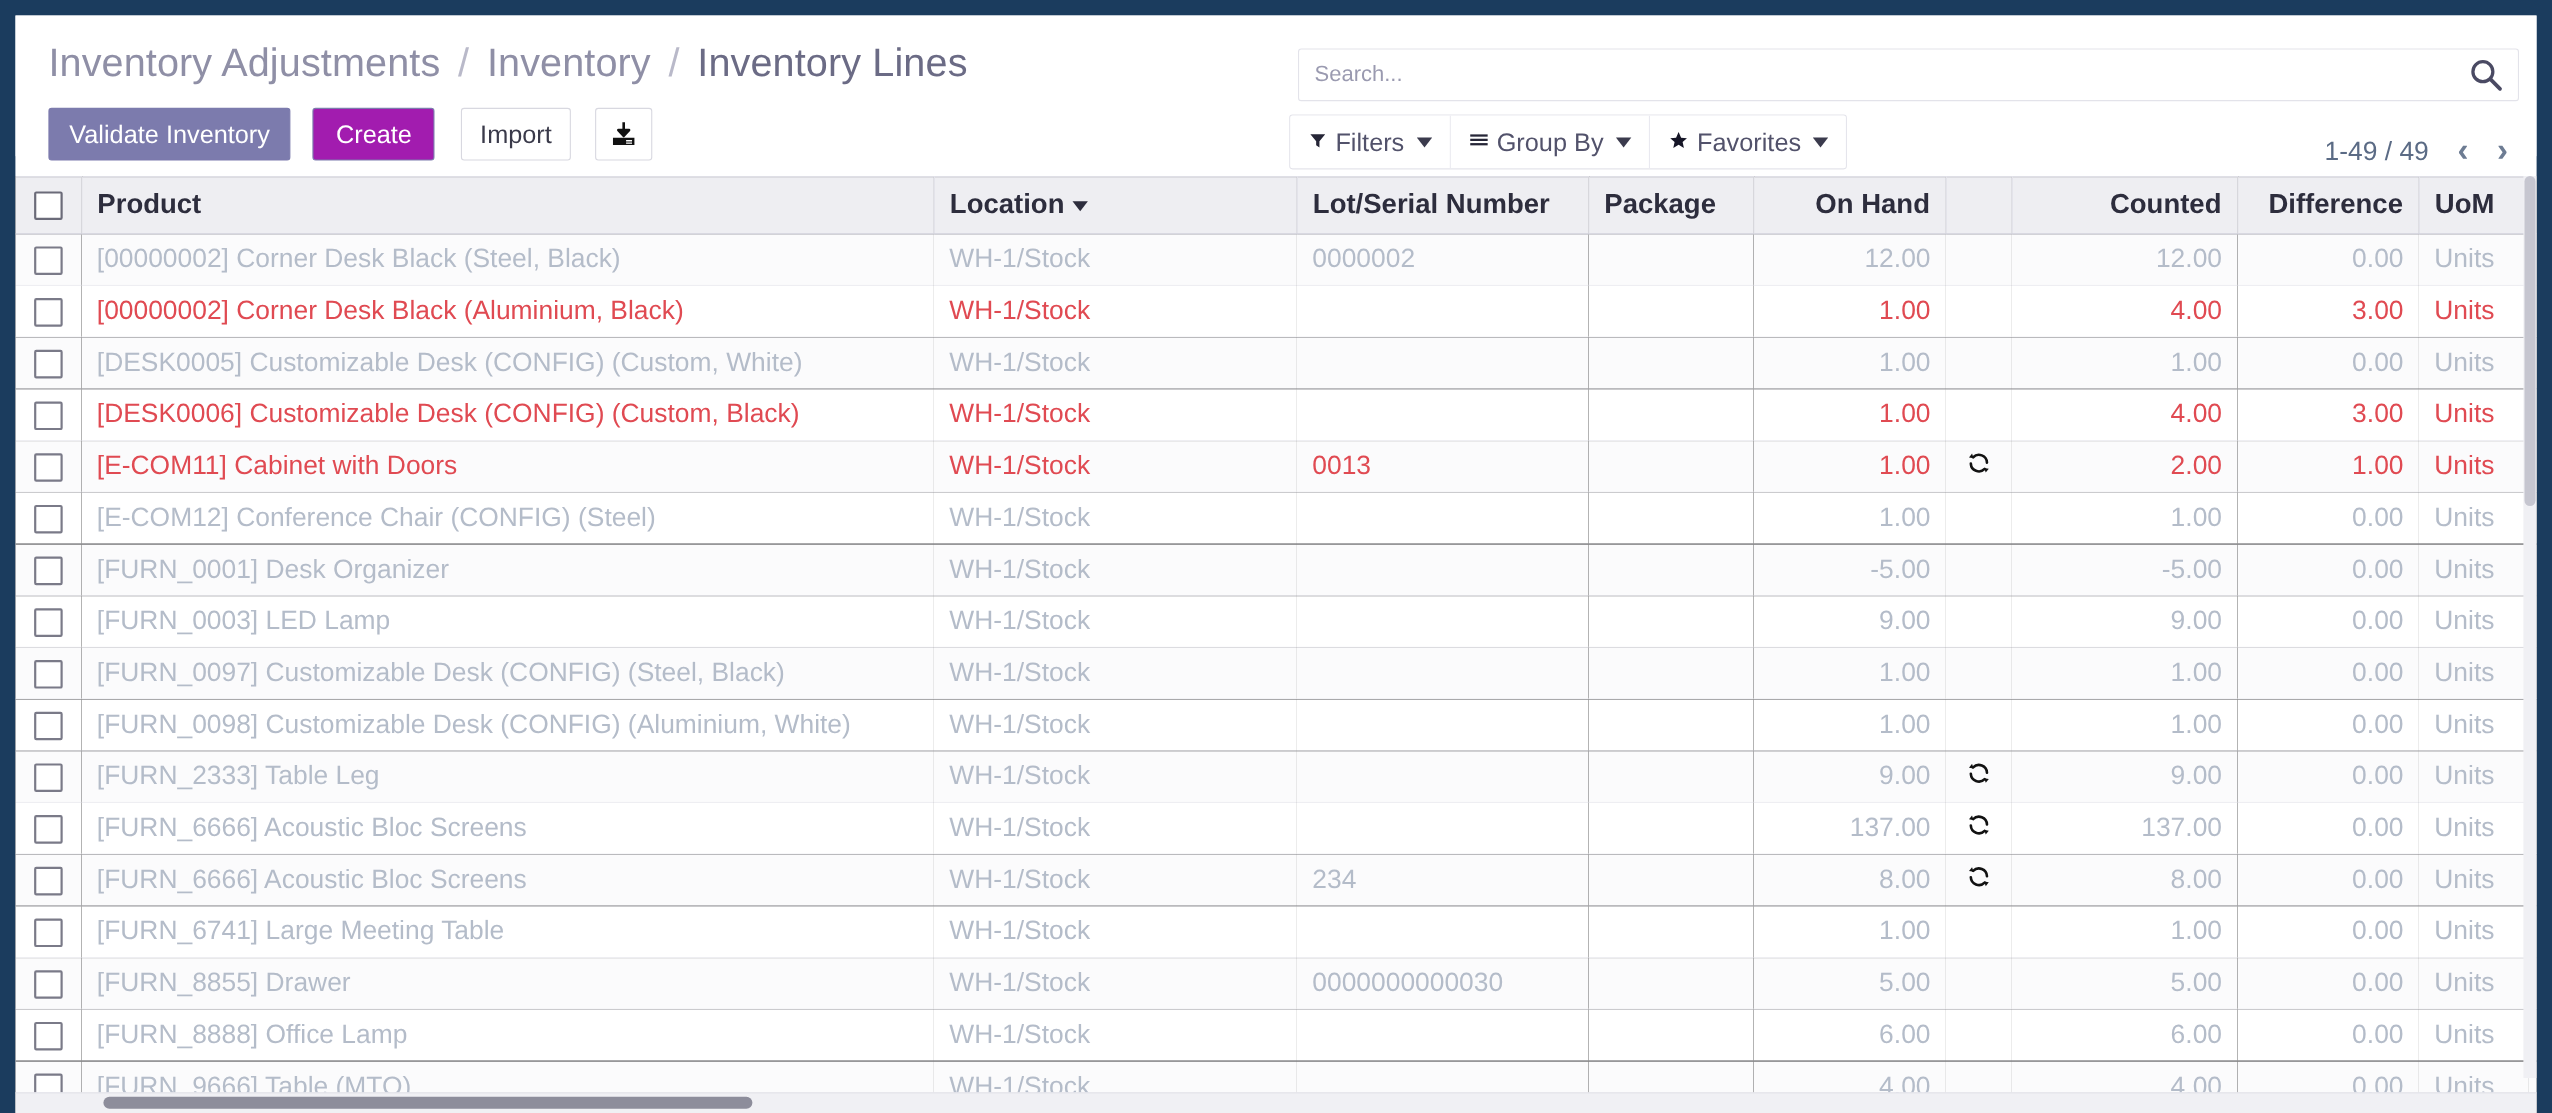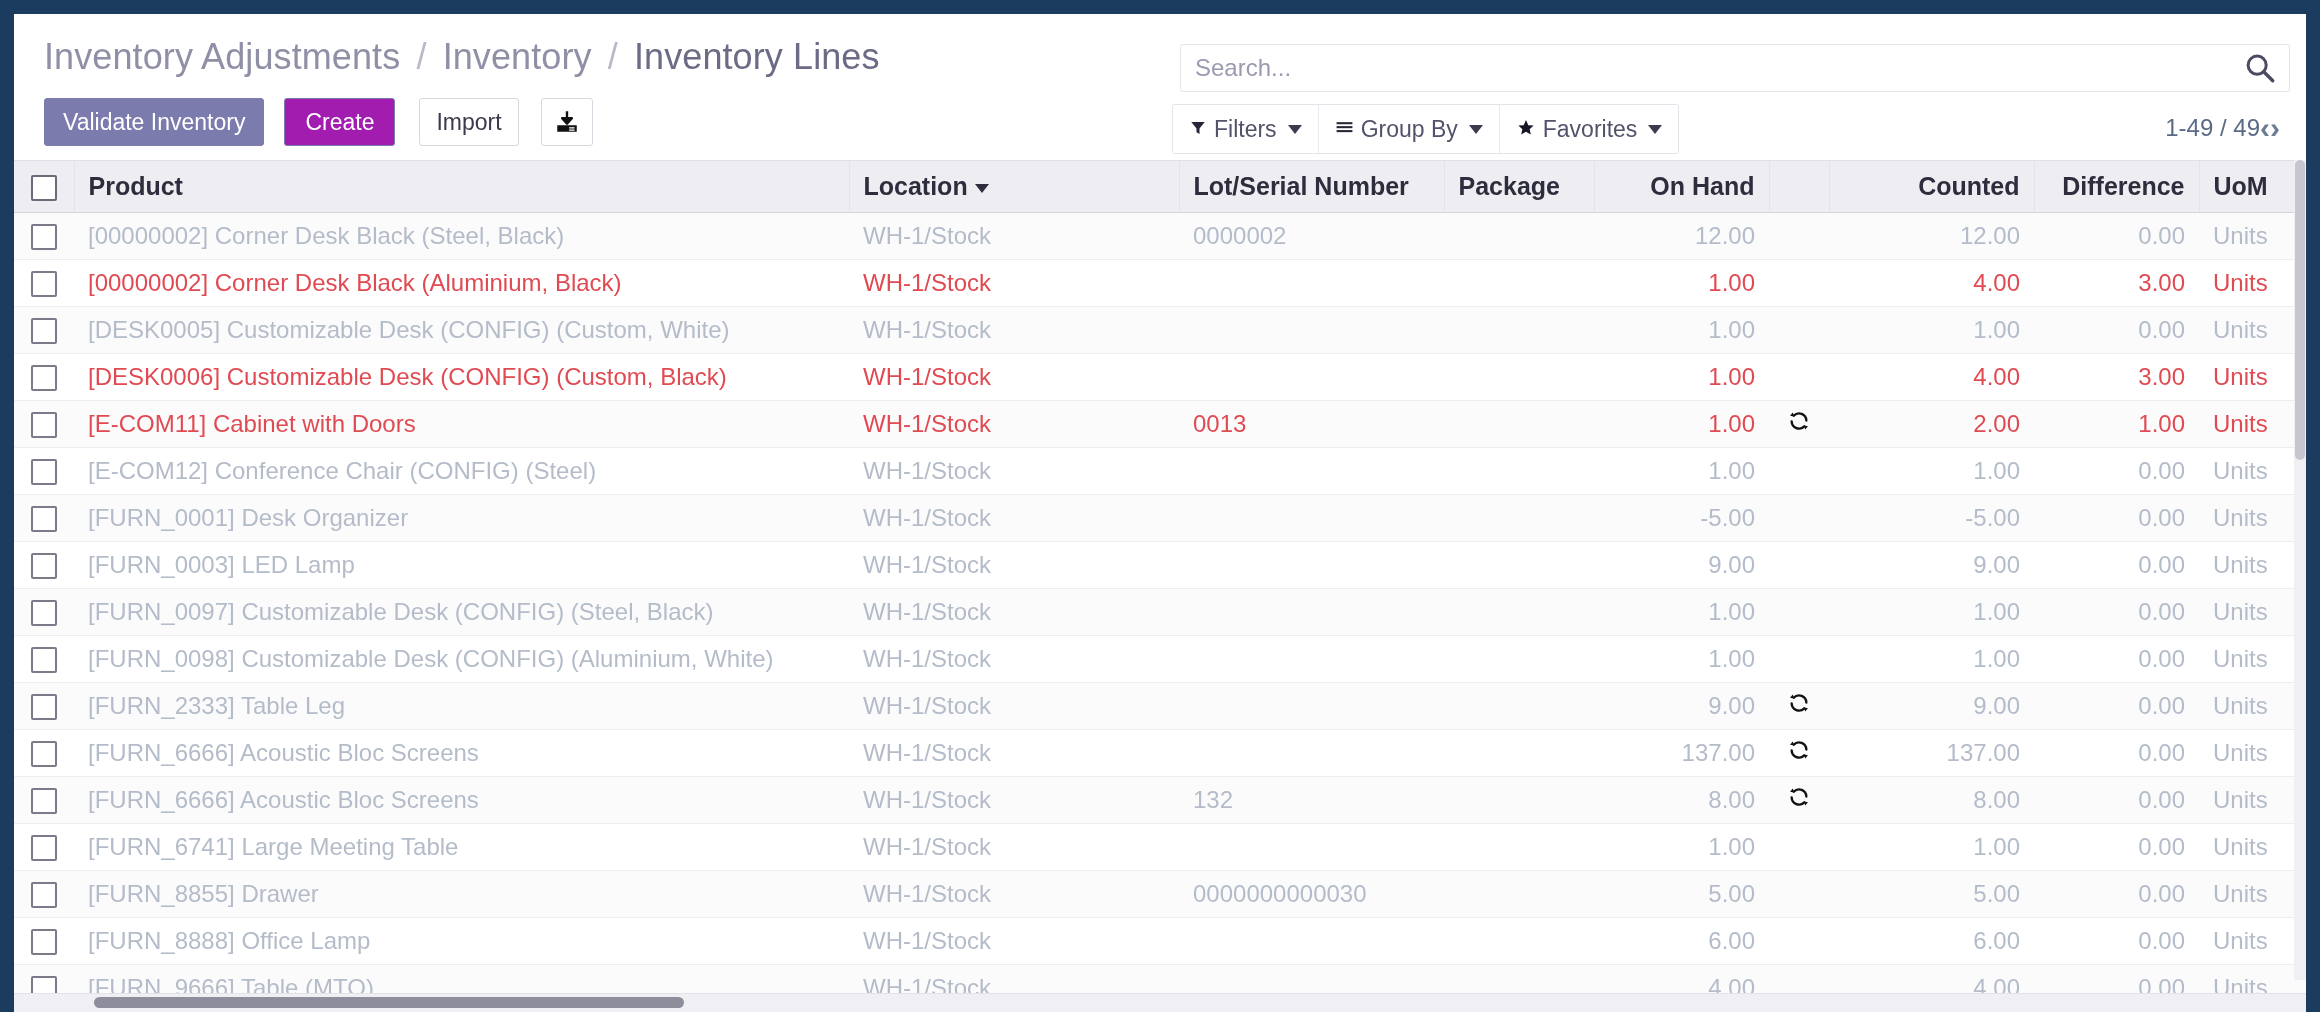--- a/index.html
+++ b/index.html
@@ -125,21 +125,21 @@
     background: #ffffff;
     box-sizing: border-box;
     display: flex;
     align-items: center;
   }
   .search-input {
     border: none;
     outline: none;
     background: transparent;
     font-family: "Liberation Sans", sans-serif;
-    font-size: 24px;
+    font-size: 20px;
     color: #44445a;
     padding: 0 14px;
     flex: 1;
     height: 100%;
   }
   .search-input::placeholder { color: #9a9ab0; opacity: 1; }
   .search-magnifier {
     width: 58px;
     height: 46px;
     display: flex;
@@ -186,21 +186,22 @@
     border-top: 9px solid #3b3b4d;
     margin-left: 4px;
   }
 
   .pager {
     position: absolute;
     right: 26px;
     top: 90px;
     height: 48px;
     display: flex;
-    align-items: center;
+    align-items: flex-end;
+    gap: 26px;
     color: #5b6b85;
     font-size: 24px;
     white-space: nowrap;
   }
   .pager-arrow {
     font-size: 30px;
     color: #6d7c93;
     cursor: pointer;
     line-height: 1;
     font-family: "Liberation Sans", sans-serif;
@@ -619,21 +620,21 @@
                   </svg></span></td>
               <td class="num">137.00</td>
               <td class="num">0.00</td>
               <td>Units</td>
               <td class="ctr"></td>
             </tr>
             <tr class="alt row-muted">
               <td class="ctr"><span class="cb"></span></td>
               <td>[FURN_6666] Acoustic Bloc Screens</td>
               <td>WH-1/Stock</td>
-              <td>132</td>
+              <td>234</td>
               <td></td>
               <td class="num">8.00</td>
               <td class="ctr"><span class="sync-ico"><svg width="22" height="22" viewBox="0 0 24 24" aria-hidden="true">
                     <path d="M20 11.5a8 8 0 0 0-13.7-5.3" fill="none" stroke="#121212" stroke-width="2.6" stroke-linecap="round"></path>
                     <path d="M4 12.5a8 8 0 0 0 13.7 5.3" fill="none" stroke="#121212" stroke-width="2.6" stroke-linecap="round"></path>
                     <path d="M5.2 2.6 L6.8 7.2 L2.2 6.4 Z" fill="#121212"></path>
                     <path d="M18.8 21.4 L17.2 16.8 L21.8 17.6 Z" fill="#121212"></path>
                   </svg></span></td>
               <td class="num">8.00</td>
               <td class="num">0.00</td>

